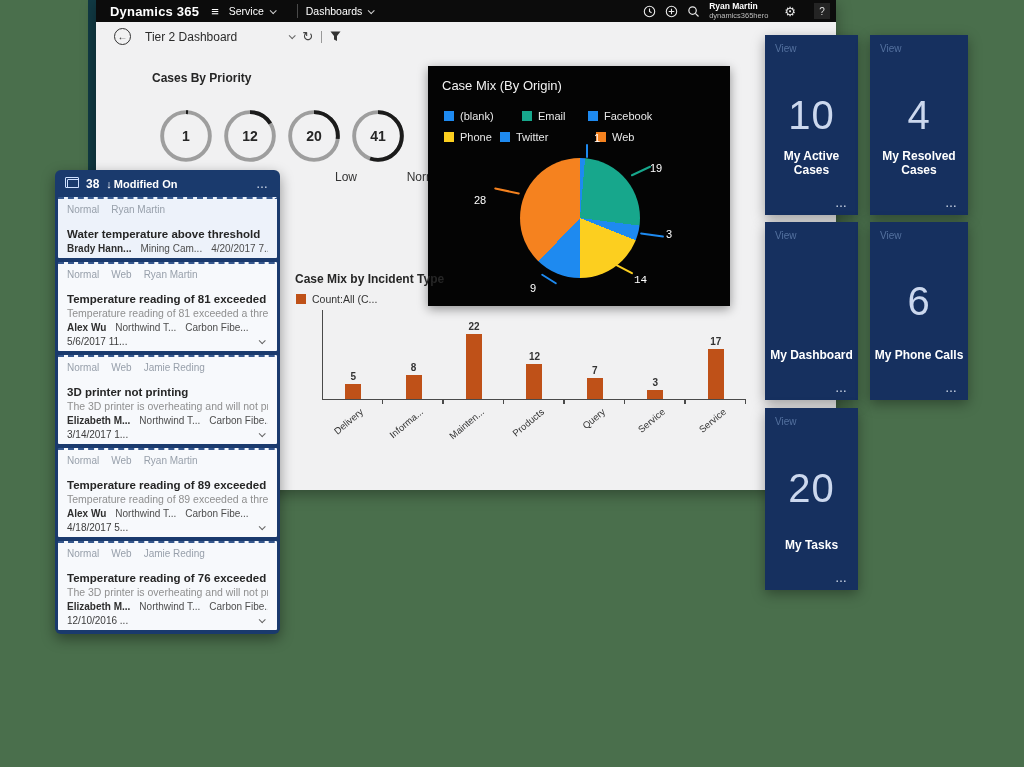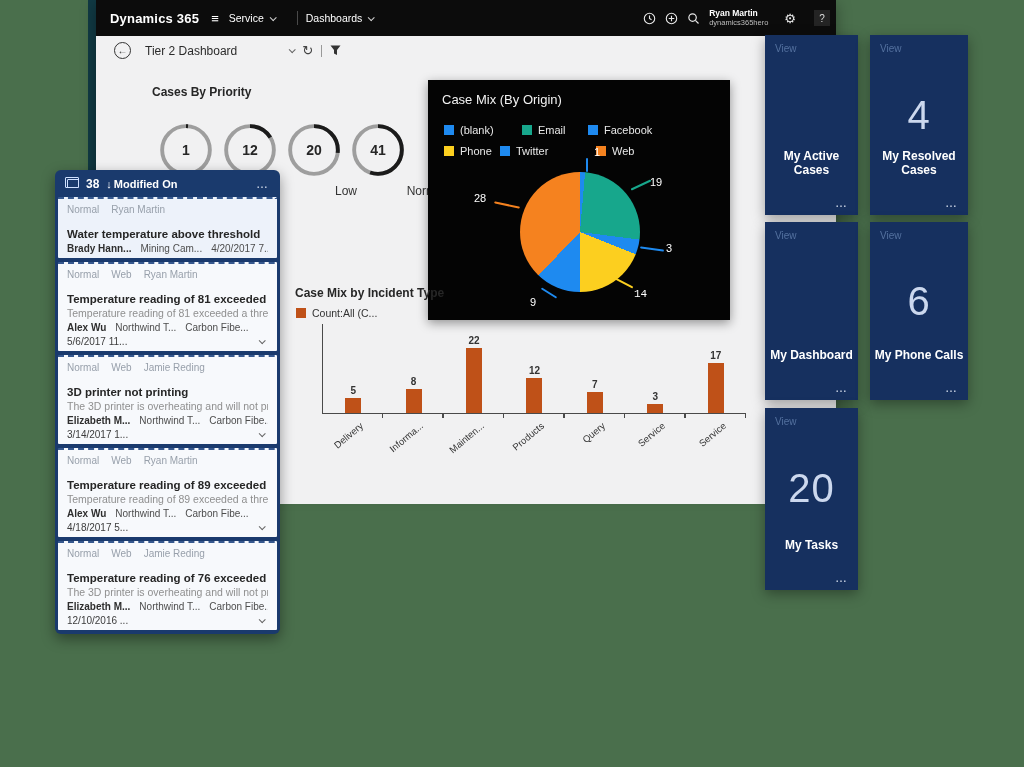--- a/index.html
+++ b/index.html
@@ -5,21 +5,21 @@
   * { margin:0; padding:0; box-sizing:border-box; }
   html,body { width:1024px; height:767px; }
   body { font-family:"Liberation Sans","DejaVu Sans",sans-serif; }
   .stage { position:relative; width:1024px; height:767px; background:#4a6f4c; overflow:hidden; }
 
   
   .window-edge { position:absolute; left:88px; top:0; width:8px; height:490px; background:#113a44; }
   .window { position:absolute; left:96px; top:0; width:740px; height:490px; background:#f1f1f2; box-shadow:0 4px 14px rgba(0,0,0,.35); }
 
   
-  .navbar { position:relative; height:36px; background:#0c0c0c; color:#fff; display:flex; align-items:center; padding:0 6px 0 14px; font-size:11px; }
+  .navbar { position:relative; height:22px; background:#0c0c0c; color:#fff; display:flex; align-items:center; padding:0 6px 0 14px; font-size:11px; }
   .brand { font-size:13px; font-weight:700; letter-spacing:.2px; margin-right:12px; }
   .nav-sep { width:1px; height:14px; background:#4a4a4a; margin:0 8px; }
   .hamburger { font-size:13px; margin-right:10px; cursor:default; }
   .nav-item { display:flex; align-items:center; gap:6px; margin-right:14px; font-size:10.5px; }
   .chev { display:inline-block; width:5px; height:5px; border-right:1.4px solid #cfcfcf; border-bottom:1.4px solid #cfcfcf; transform:rotate(45deg) translateY(-1px); }
   .chev-dark { border-color:#666; }
   .nav-spacer { flex:1; }
   .nav-icon { width:13px; height:13px; margin-right:9px; flex:none; }
   .user { line-height:1.1; margin-right:16px; text-align:left; }
   .user .uname { font-size:8.5px; font-weight:700; }
@@ -54,21 +54,21 @@
   .pie-legend { position:absolute; left:16px; top:44px; width:278px; display:flex; flex-wrap:wrap; row-gap:9px; font-size:11px; color:#e8e8e8; }
   .pl-item { display:flex; align-items:center; gap:6px; }
   .pl-item:nth-child(1){ width:78px; } .pl-item:nth-child(2){ width:66px; }
   .pl-item:nth-child(3){ width:86px; } .pl-item:nth-child(4){ width:56px; }
   .pl-item:nth-child(5){ width:96px; } .pl-item:nth-child(6){ width:66px; }
   .swatch { width:10px; height:10px; flex:none; }
   .pie { position:absolute; left:92px; top:92px; width:120px; height:120px; border-radius:50%; }
   .pie-label { position:absolute; font-size:11px; color:#fff; }
   .pl-1 { left:166px; top:66px; } .pl-19 { left:222px; top:96px; }
   .pl-3 { left:238px; top:162px; } .pl-14 { left:206px; top:208px;font-family:Liberation Mono, monospace; }
-  .pl-9 { left:102px; top:216px; } .pl-28 { left:46px; top:112px; }
+  .pl-9 { left:102px; top:216px; } .pl-28 { left:46px; top:128px; }
   .pie-line { position:absolute; height:2px; border-radius:1px; }
   .ln-1 { left:158px; top:78px; width:2px; height:14px; }
   .ln-19 { left:202px; top:104px; width:22px; transform:rotate(-25deg); }
   .ln-3 { left:212px; top:168px; width:24px; transform:rotate(8deg); }
   .ln-14 { left:186px; top:202px; width:20px; transform:rotate(28deg); }
   .ln-9 { left:112px; top:212px; width:18px; transform:rotate(32deg); }
   .ln-28 { left:66px; top:124px; width:26px; transform:rotate(12deg); }
 
   
   .bar-legend { position:absolute; left:200px; top:271px; display:flex; align-items:center; gap:6px; font-size:10.5px; color:#333; }
@@ -396,20 +396,21 @@
       </div>
       <div class="c-foot">
         <span class="c-date">12/10/2016 ...</span>
         <span class="chev chev-dark"></span>
       </div>
     </article>
   </aside>
 
   <div class="tile t0">
     <span class="view">View</span>
+    <div class="tnum">10</div>
     <div class="tlabel">My Active Cases</div>
     <span class="dots">…</span>
   </div>
   <div class="tile t1">
     <span class="view">View</span>
     <div class="tnum">4</div>
     <div class="tlabel">My Resolved Cases</div>
     <span class="dots">…</span>
   </div>
   <div class="tile t2">

